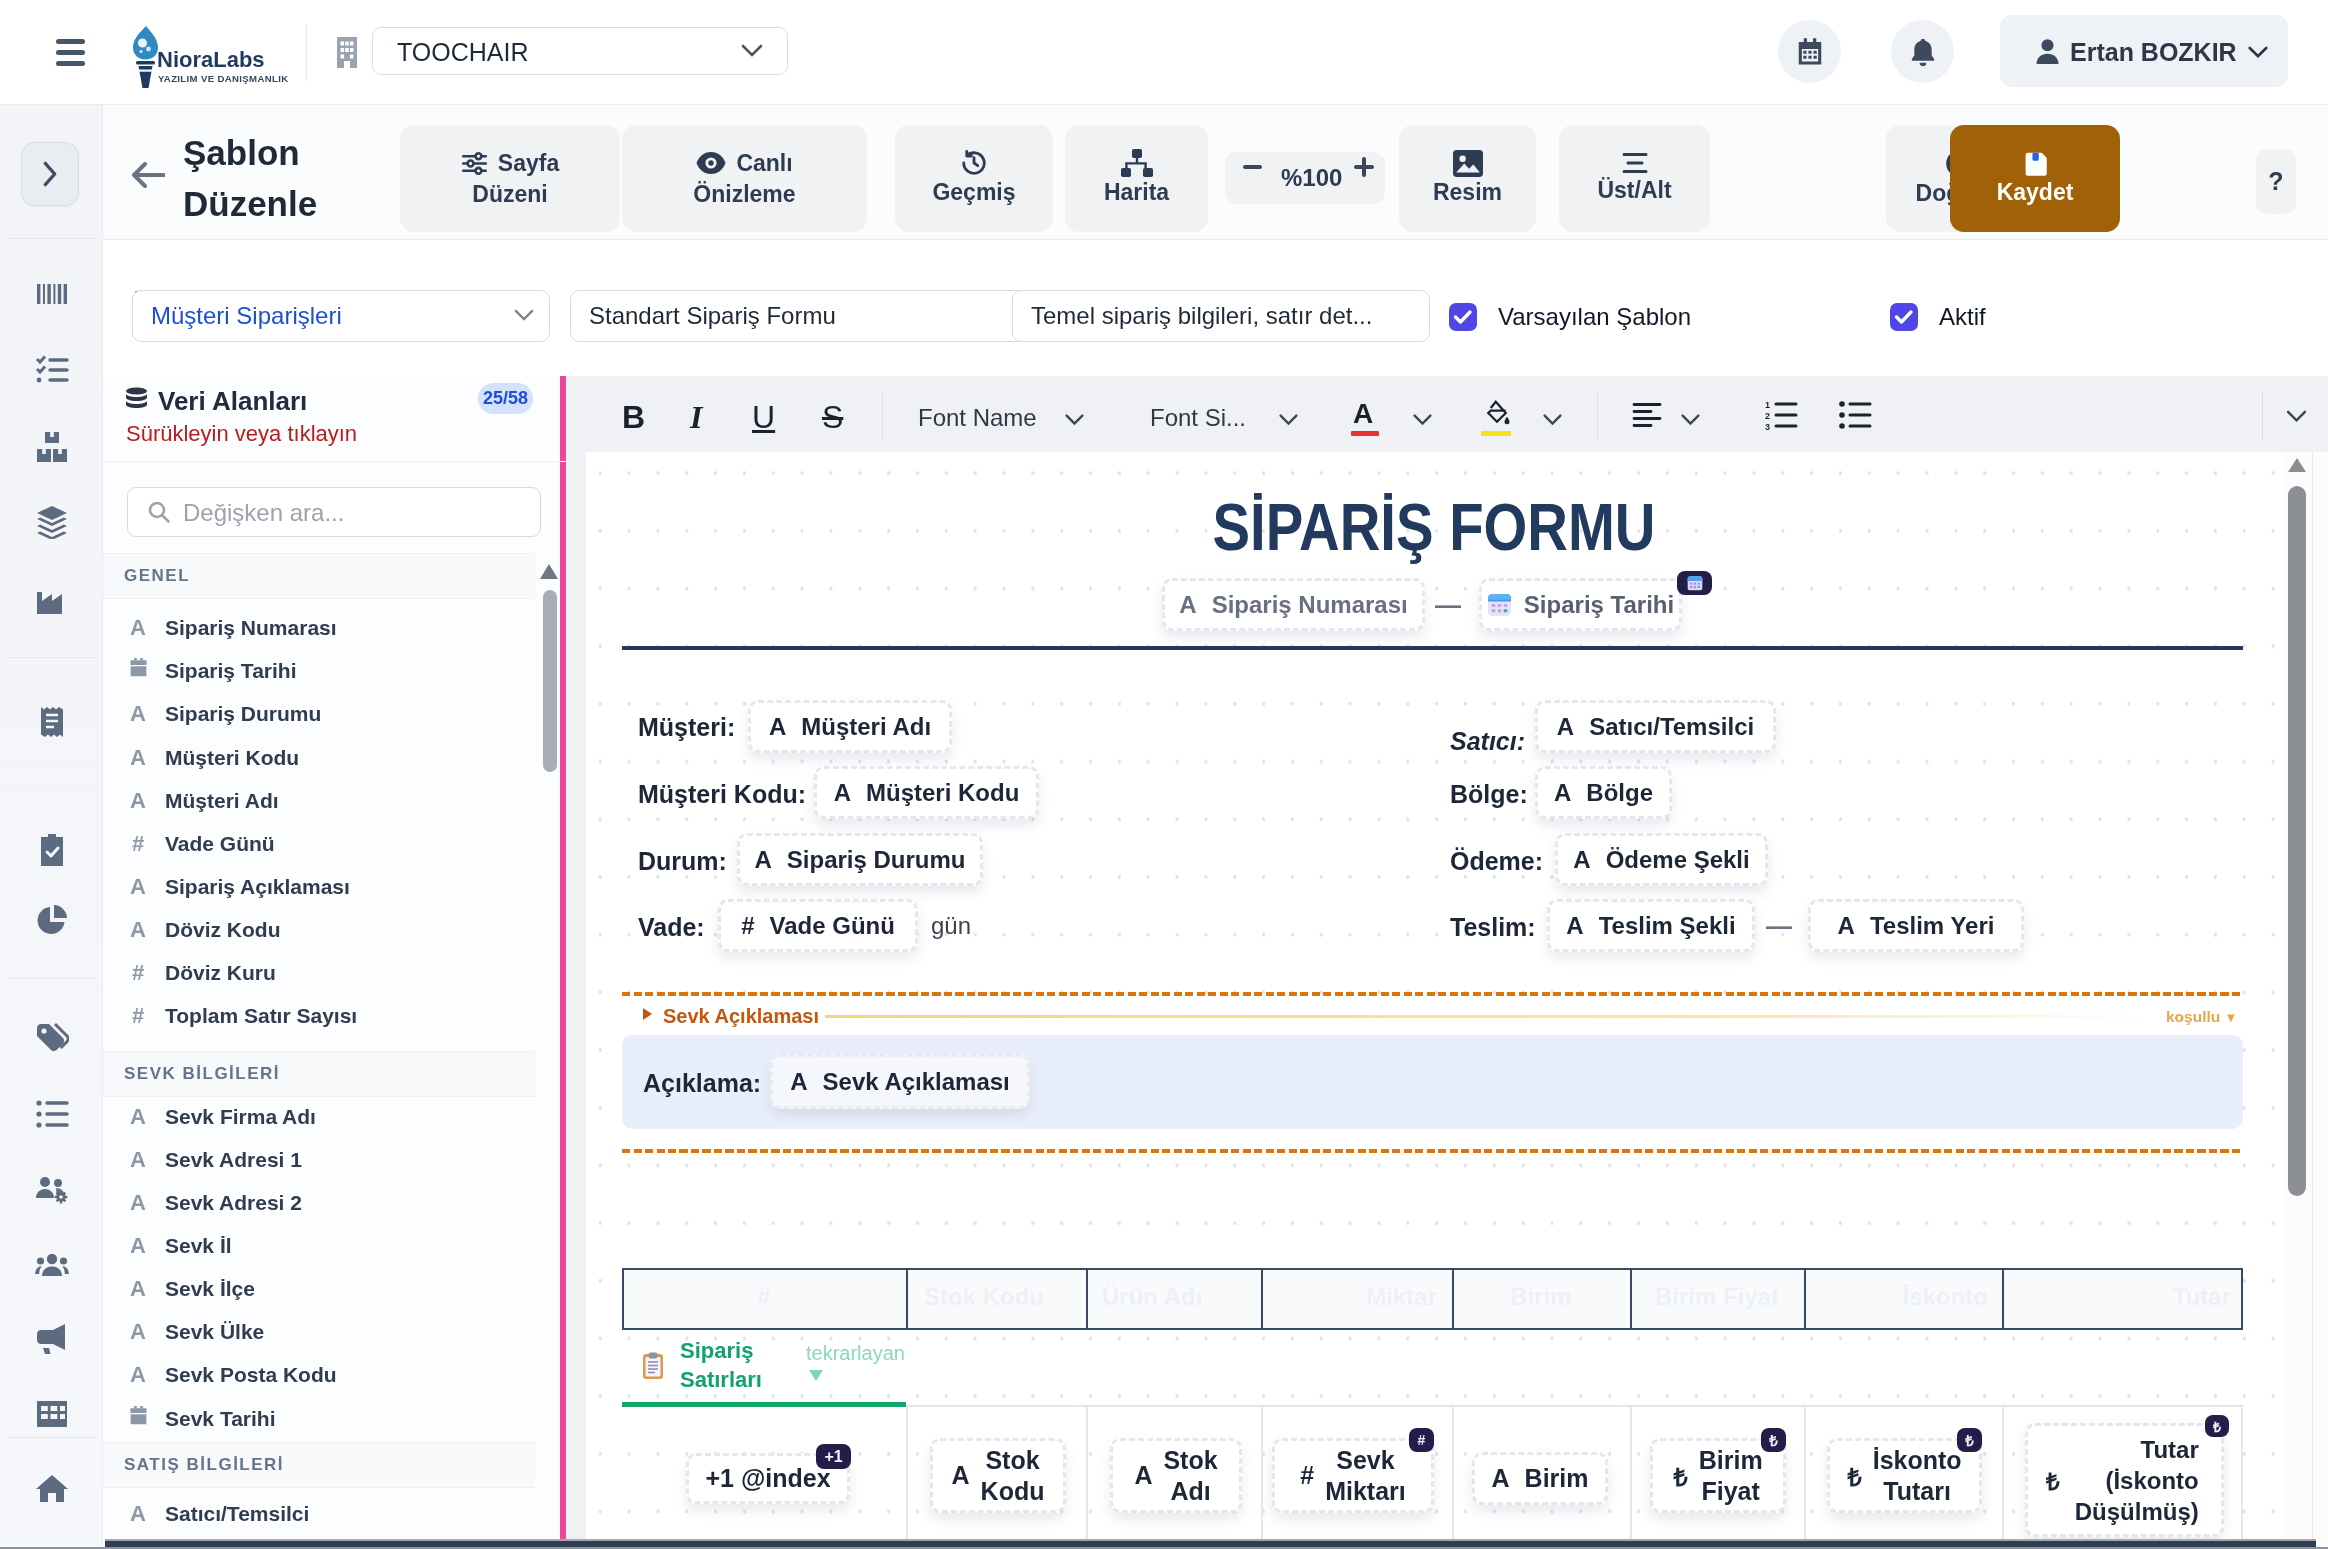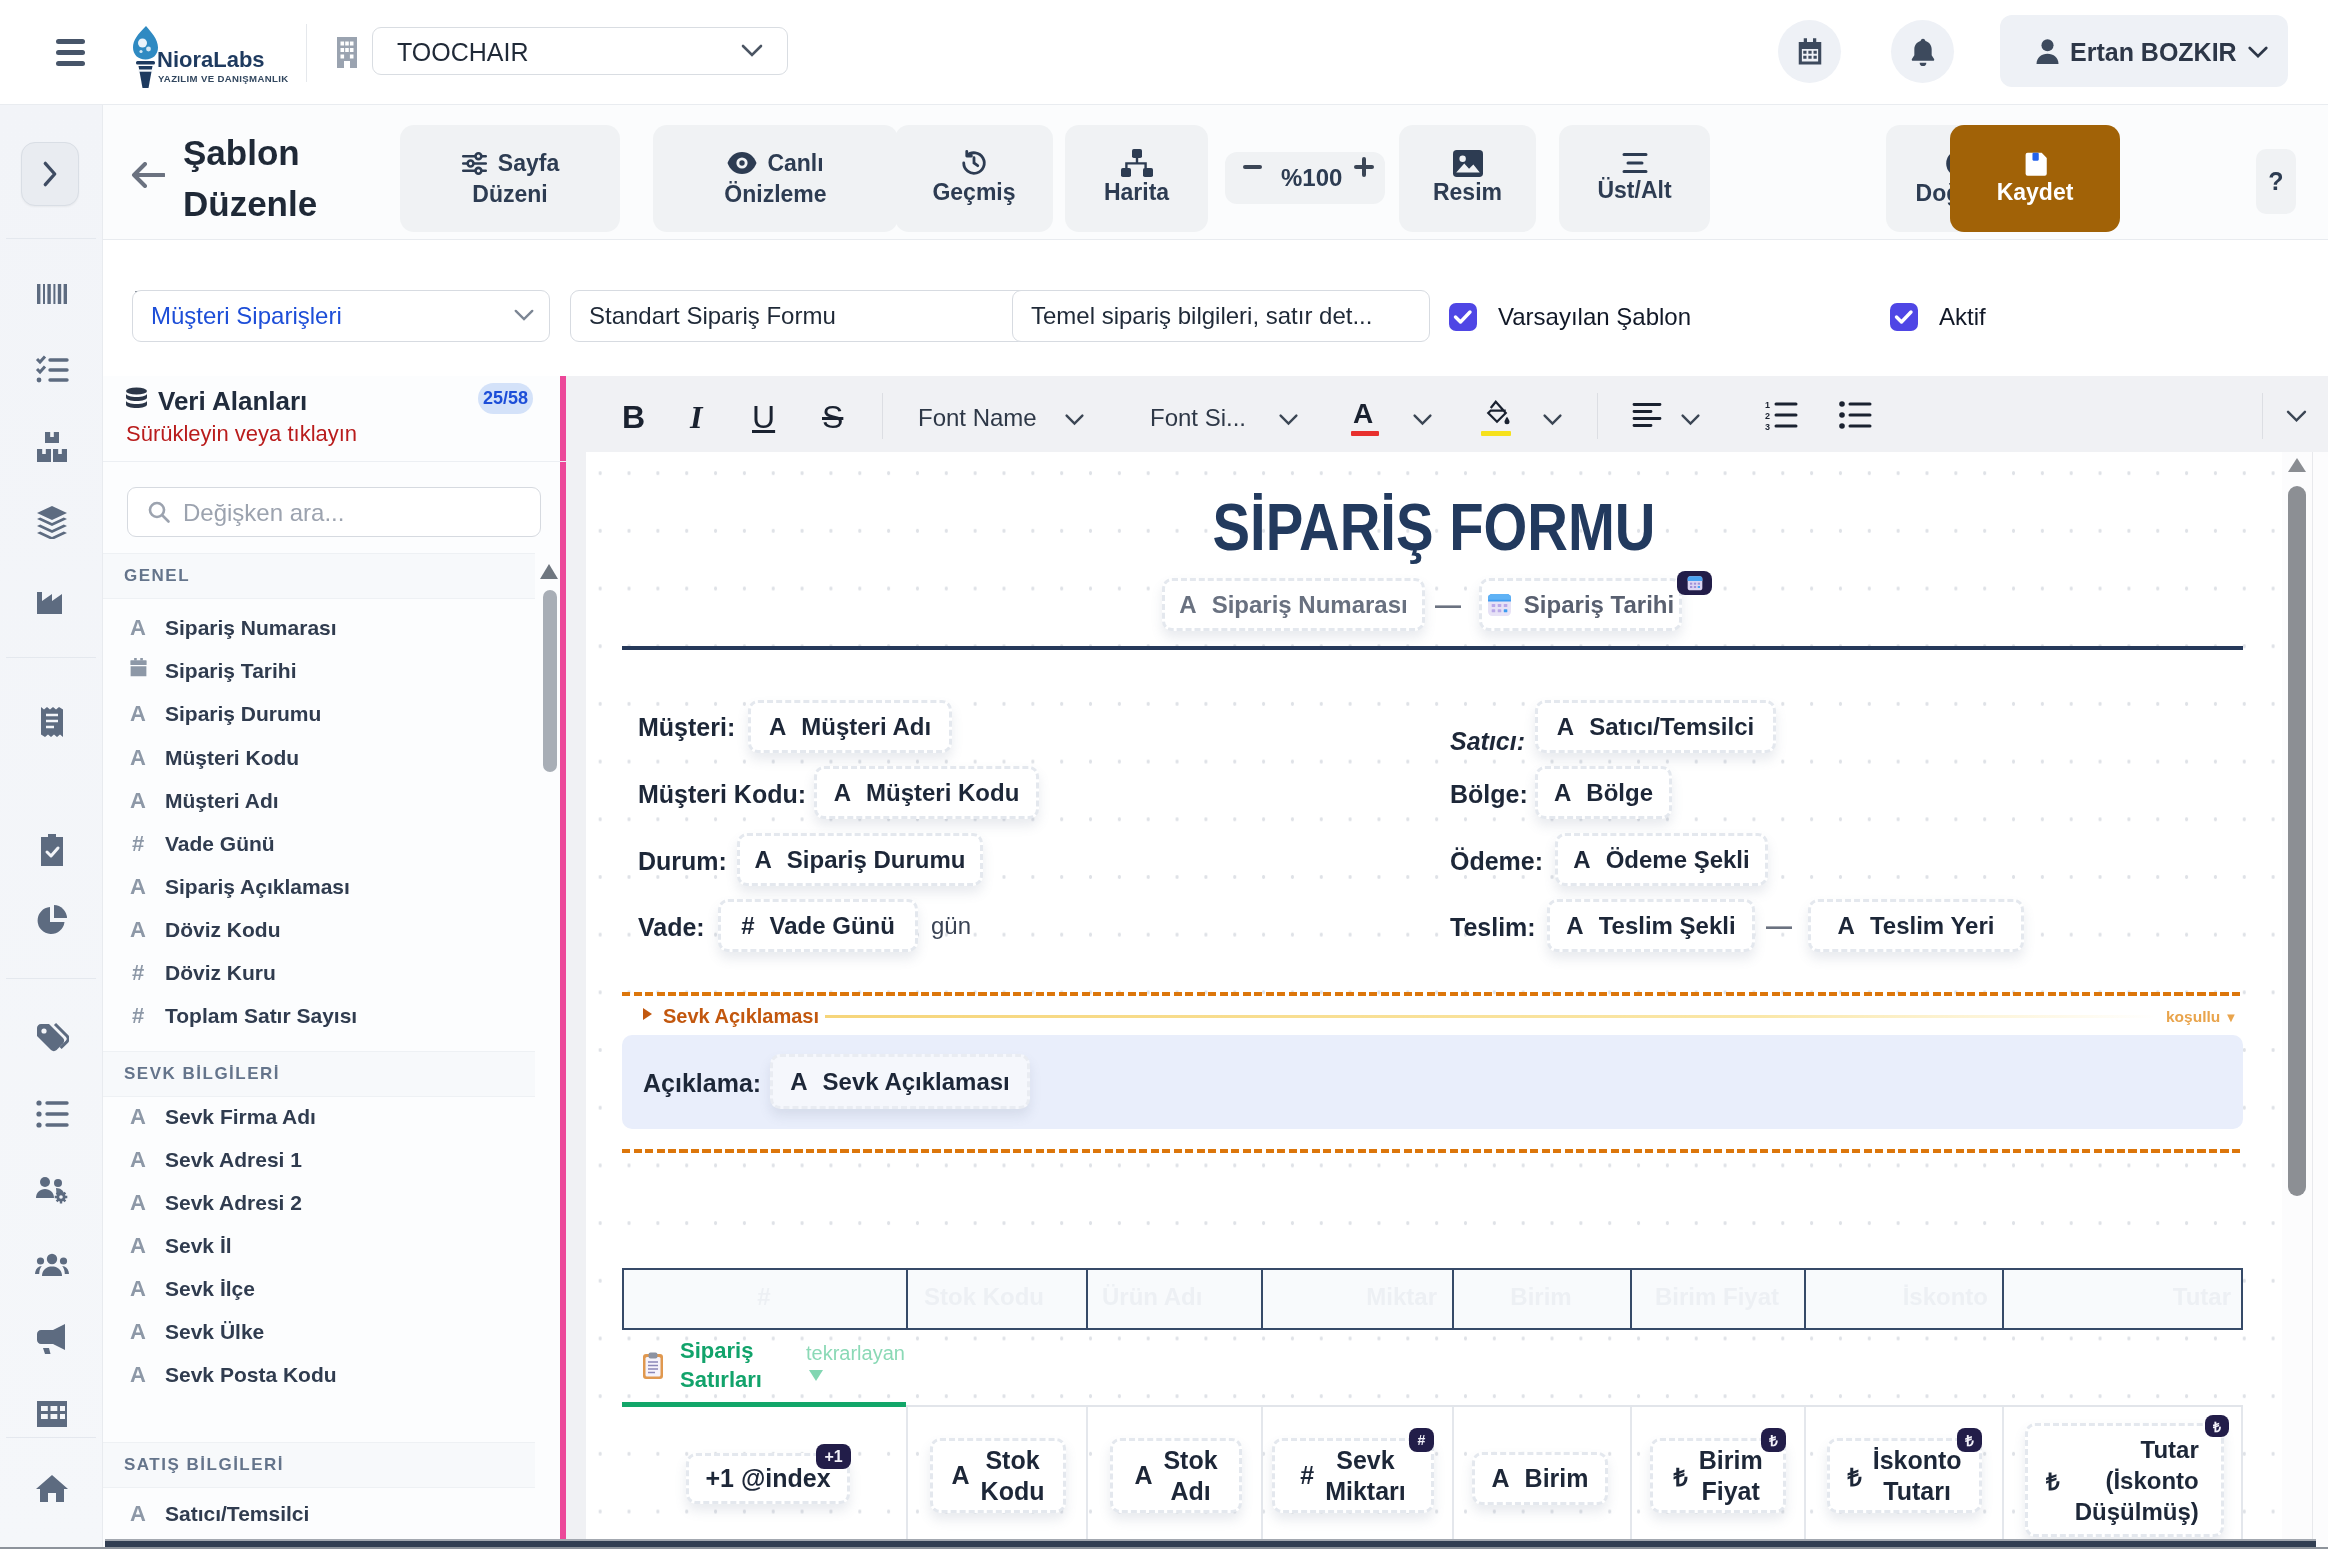--- a/index.html
+++ b/index.html
@@ -119,21 +119,21 @@
         <svg width="27" height="27" viewBox="0 0 24 24" fill="none" stroke="#2d3c52" stroke-width="2.3" stroke-linecap="round">
           <path d="M2 5.5 h20 M2 12 h20 M2 18.5 h20"></path>
           <circle cx="15.5" cy="5.5" r="2.6" fill="#f0f2f4"></circle>
           <circle cx="8.5" cy="12" r="2.6" fill="#f0f2f4"></circle>
           <circle cx="15.5" cy="18.5" r="2.6" fill="#f0f2f4"></circle>
         </svg>
         <span>Sayfa</span>
       </div>
     <div>Düzeni</div>
   </div>
-  <div class="btn2" style="left:653px;width:245px;">
+  <div class="btn2" style="left:622px;width:245px;">
     <div class="ib">
         <svg width="30" height="24" viewBox="0 0 30 22">
           <path d="M15 0 C8 0 2.8 4.5 .5 11 C2.8 17.5 8 22 15 22 s12.2-4.5 14.5-11 C27.2 4.5 22 0 15 0 z" fill="#2d3c52"></path>
           <circle cx="15" cy="11" r="5.6" fill="#f0f2f4"></circle>
           <circle cx="15" cy="11" r="2.7" fill="#2d3c52"></circle>
         </svg>
         <span>Canlı</span>
       </div>
     <div>Önizleme</div>
   </div>
@@ -681,20 +681,28 @@
       <span class="ftxt">Sevk İlçe</span>
     </div>
   <div class="fitem" style="top:934px;">
       <span class="fico">A</span>
       <span class="ftxt">Sevk Ülke</span>
     </div>
   <div class="fitem" style="top:977px;">
       <span class="fico">A</span>
       <span class="ftxt">Sevk Posta Kodu</span>
     </div>
+  <div class="fitem" style="top:1021px;">
+      <span class="fico"><svg width="21" height="21" viewBox="0 0 24 24" fill="#8d98a7">
+          <path d="M7 1 h3 v3 H7 z M14 1 h3 v3 h-3 z"></path>
+          <path d="M3 4 h18 v18 H3 z M3 9 h18 v1.5 H3 z" fill-rule="evenodd"></path>
+          <path d="M3 4 h18 v5 H3 z"></path>
+        </svg></span>
+      <span class="ftxt">Sevk Tarihi</span>
+    </div>
 
   <div class="sechdr" style="top:1066px;">SATIŞ BİLGİLERİ</div>
   <div class="fitem" style="top:1116px;">
       <span class="fico">A</span>
       <span class="ftxt">Satıcı/Temsilci</span>
     </div>
 
   <div class="abs" style="left:437px;top:188px;width:0;height:0;border-bottom:15px solid #6f7780;border-left:9.5px solid rgba(0,0,0,0);border-right:9.5px solid rgba(0,0,0,0);"></div>
   <div class="abs" style="left:440px;top:214px;width:14px;height:182px;background:#a8aeb6;border-radius:7px;"></div>
 </div>

